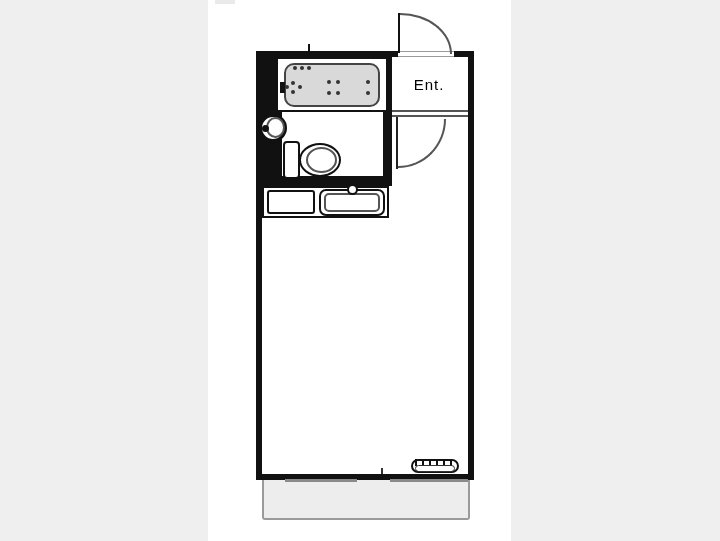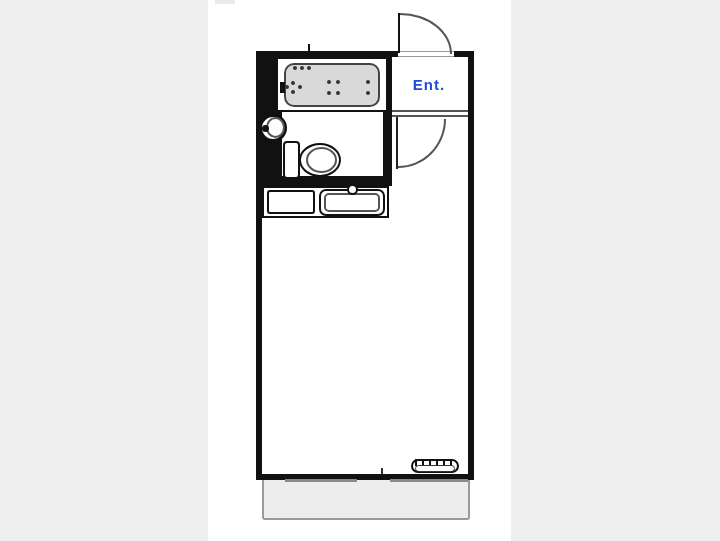--- a/index.html
+++ b/index.html
@@ -10,21 +10,21 @@
     --balcony-fill:#ededed;
     --balcony-border:#9a9a9a;
     --fixture-line:#555555;
     --thin-line:#999999;
   }
   *{margin:0;padding:0;box-sizing:border-box;}
   body{font-family:"Liberation Sans",sans-serif;background:var(--background);}
   #screen{position:relative;width:720px;height:541px;background:var(--background);overflow:hidden;}
   .abs{position:absolute;}
   .dot{position:absolute;width:4px;height:4px;border-radius:50%;background:#333;}
-  .ent-label{font-weight:bold;font-size:15px;letter-spacing:1px;color:#1d4ed8;text-align:center;line-height:20px;}
+  .ent-label{font-weight:normal;font-size:15px;letter-spacing:1px;color:#000000;text-align:center;line-height:20px;}
 </style>
 </head>
 <body>
 
 <div id="screen">
 
   <div class="abs" style="left:208px;top:0;width:303px;height:541px;background:var(--plan-background);"></div>
 
   <div class="abs" style="left:215px;top:0;width:20px;height:4px;background:#dcdcdc;opacity:.6;"></div>
 

